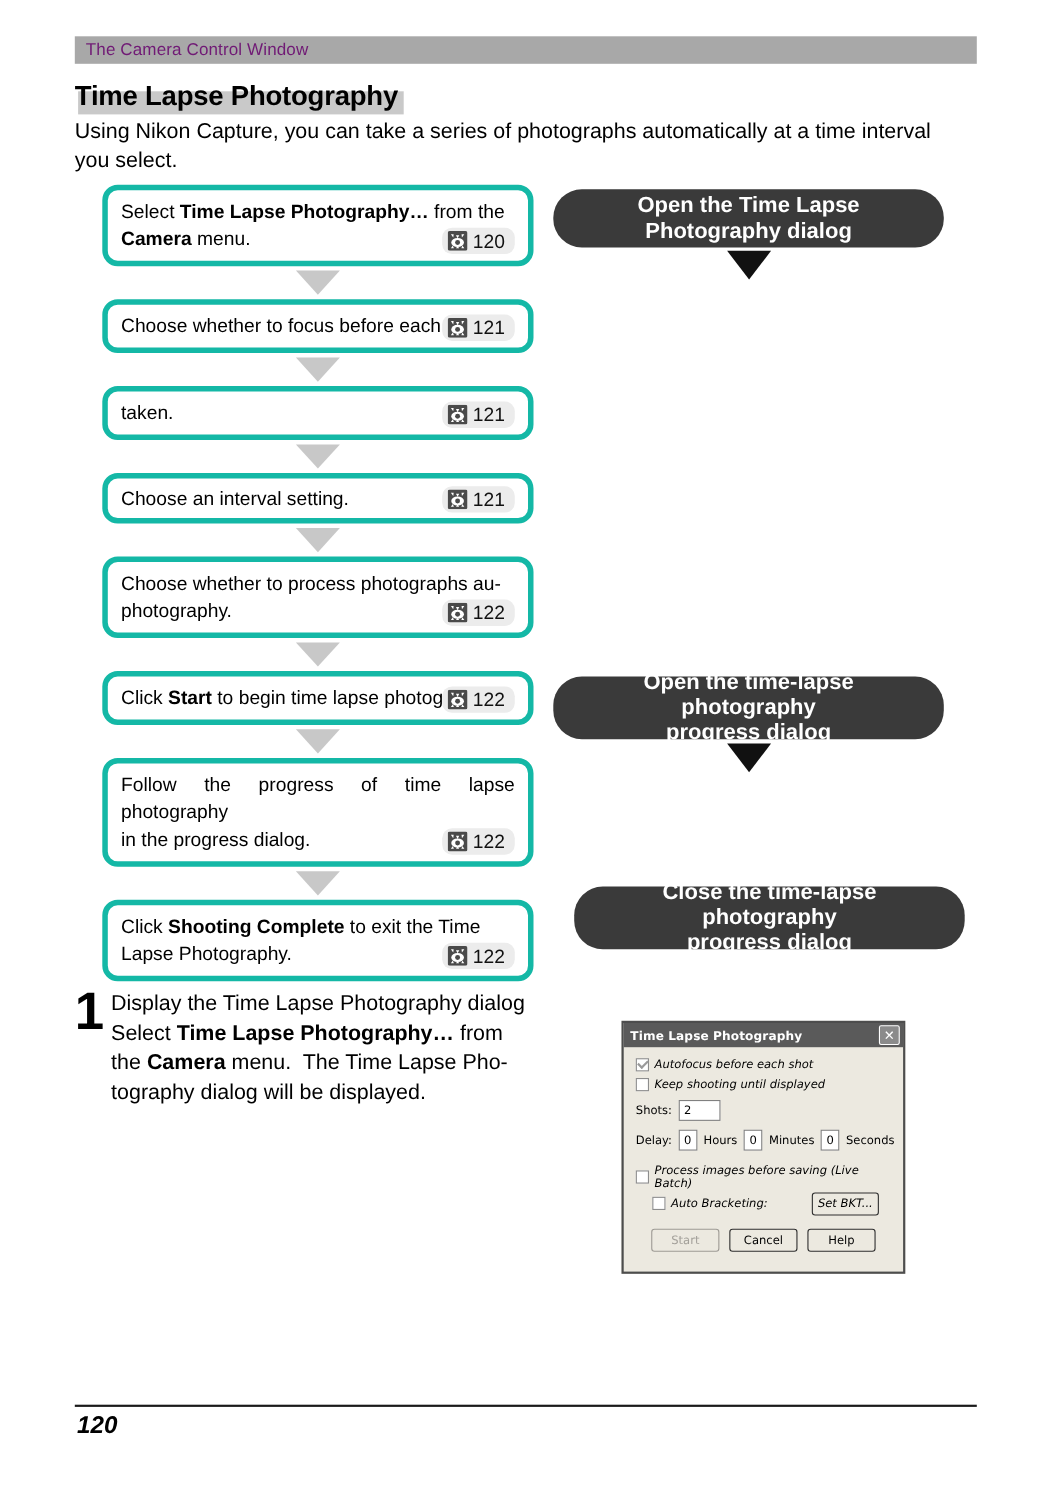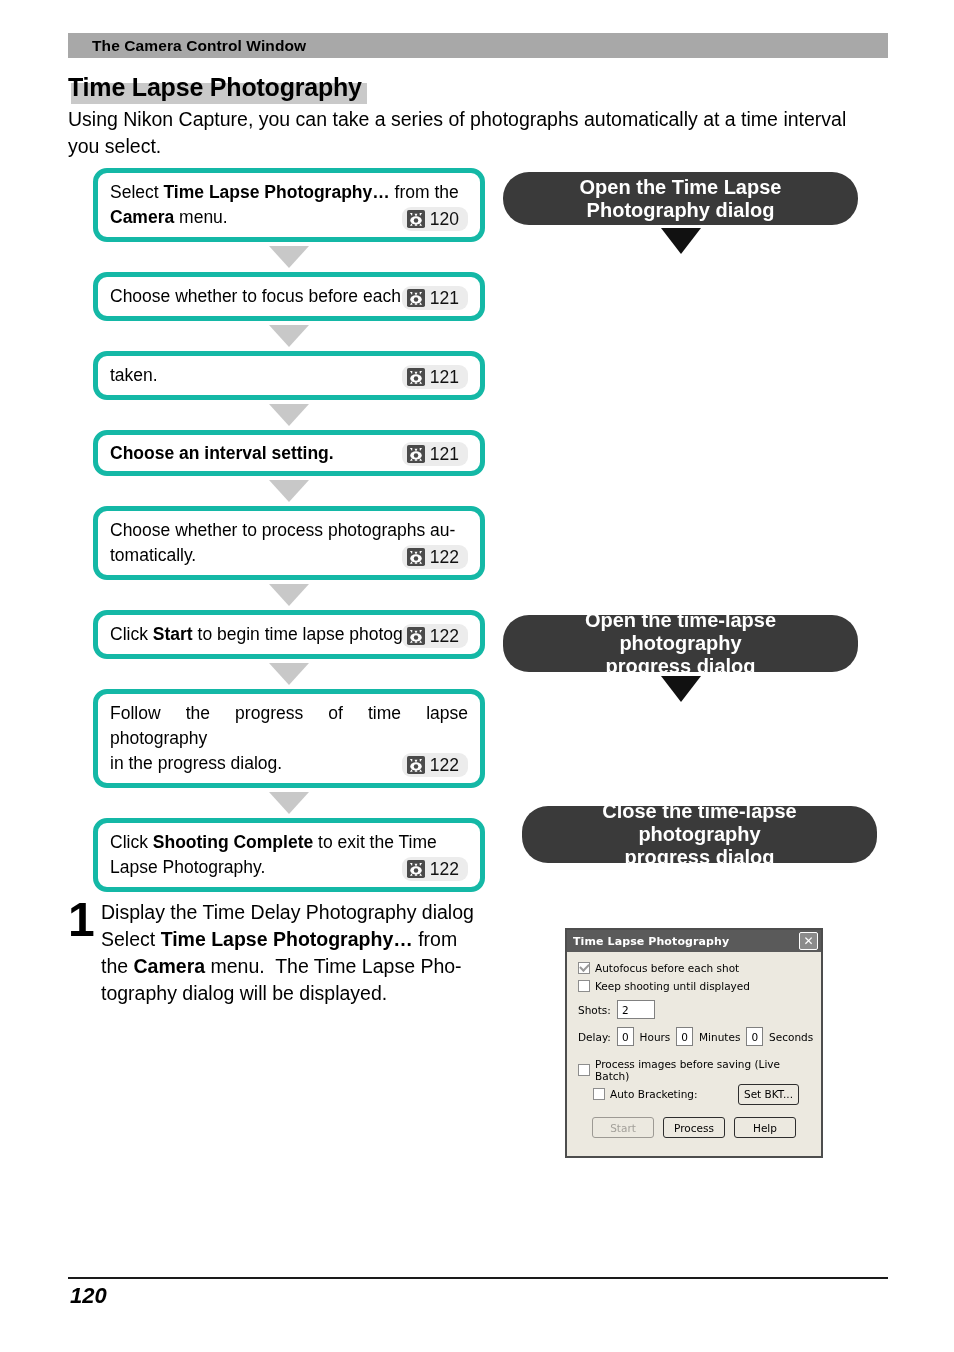--- a/index.html
+++ b/index.html
@@ -21,25 +21,25 @@
     position: absolute;
     left: 68px;
     top: 33px;
     width: 820px;
     height: 25px;
     background: #a8a8a8;
     display: flex;
     align-items: center;
   }
   .running-head-text {
-    color: #000000;
+    color: #701a75;
     font-size: 15.5px;
-    font-weight: bold;
+    font-weight: normal;
     letter-spacing: 0.1px;
-    padding-left: 24px;
+    padding-left: 10px;
   }
 
   
   .section-title-wrap {
     position: absolute;
     left: 68px;
     top: 72px;
     width: 820px;
     height: 34px;
   }
@@ -90,21 +90,21 @@
     padding: 7px 12px 6px 12px;
     font-size: 17.5px;
     line-height: 25px;
   }
   .fbox .txt {
     text-align: justify;
     text-justify: inter-word;
   }
   .fbox .txt .last { text-align: left; }
   .fbox.single { height: 46px; display: flex; align-items: center; }
-  .fbox.single .txt { flex: 1; font-weight: bold; }
+  .fbox.single .txt { flex: 1; }
 
   
   .pageref {
     display: inline-flex;
     align-items: center;
     gap: 5px;
     background: #ececec;
     border-radius: 9px;
     padding: 1px 9px 1px 5px;
     height: 24px;
@@ -227,20 +227,21 @@
     padding: 10px 11px 8px 11px;
     position: relative;
     height: calc(100% - 22px);
     box-sizing: border-box;
   }
   .chk-row {
     display: flex;
     align-items: center;
     gap: 5px;
     margin-bottom: 6px;
+    font-style: italic;
   }
   .chk {
     width: 12px;
     height: 12px;
     background: #ffffff;
     border: 1px solid #8d8d8d;
     box-sizing: border-box;
     display: inline-flex;
     align-items: center;
     justify-content: center;
@@ -418,21 +419,21 @@
             <path d="M10 17.4 L8.4 17.4 L10 14.8 L11.6 17.4 Z" fill="#ffffff"></path>
           </svg>
           <span class="num">121</span>
         </span>
       </div>
     </div>
     <div class="arrow-down-gray"></div>
     <div class="fbox">
       <div class="txt">
         <div class="">Choose whether to process photographs au-</div>
-        <div class="last">tomatically.</div>
+        <div class="last">photography.</div>
       </div>
       <div class="badge-row">
         <span class="pageref">
           <svg class="ref-icon" viewBox="0 0 20 20">
             <rect x="0" y="0" width="20" height="20" rx="2" fill="#4a4a4a"></rect>
             <path d="M3.2 3.2 L6 3.2 L5.6 6.6 Z" fill="#ffffff"></path>
             <path d="M16.8 3.2 L14 3.2 L14.4 6.6 Z" fill="#ffffff"></path>
             <path d="M10 4.2 L8.3 4.2 L10 7.4 L11.7 4.2 Z" fill="#ffffff"></path>
             <ellipse cx="10" cy="11.6" rx="6.4" ry="4.6" fill="#ffffff"></ellipse>
             <ellipse cx="10" cy="11.6" rx="2.5" ry="2.5" fill="#4a4a4a"></ellipse>
@@ -531,21 +532,21 @@
     <div class="callout" style="left: 522px; top: 806px; width: 355px; height: 57px;">
       <span>
         <div>Close the time-lapse photography</div>
         <div>progress dialog</div>
       </span>
     </div>
   </div>
 
 <div class="step-num">1</div>
 <div class="step-body">
-  <div class="step-heading">Display the Time Delay Photography dialog</div>
+  <div class="step-heading">Display the Time Lapse Photography dialog</div>
   <div class="step-text" id="step-text">
       <div class="">Select <b>Time Lapse Photography…</b> from</div>
       <div class="">the <b>Camera</b> menu.&nbsp; The Time Lapse Pho-</div>
       <div class="last">tography dialog will be displayed.</div>
     </div>
 </div>
 
 <div class="dialog">
   <div class="dlg-title">
     <span class="dlg-title-text">Time Lapse Photography</span>
@@ -586,21 +587,21 @@
     </div>
 
     <div class="chk-row bkt-row">
       <span class="chk"></span>
       <span>Auto Bracketing:</span>
       <span class="btn bkt">Set BKT...</span>
     </div>
 
     <div class="btn-row">
       <span class="btn disabled">Start</span>
-      <span class="btn">Process</span>
+      <span class="btn">Cancel</span>
       <span class="btn">Help</span>
     </div>
 
   </div>
 </div>
 
 <div class="footer-rule"></div>
 <div class="folio">120</div>
 
 </body></html>

